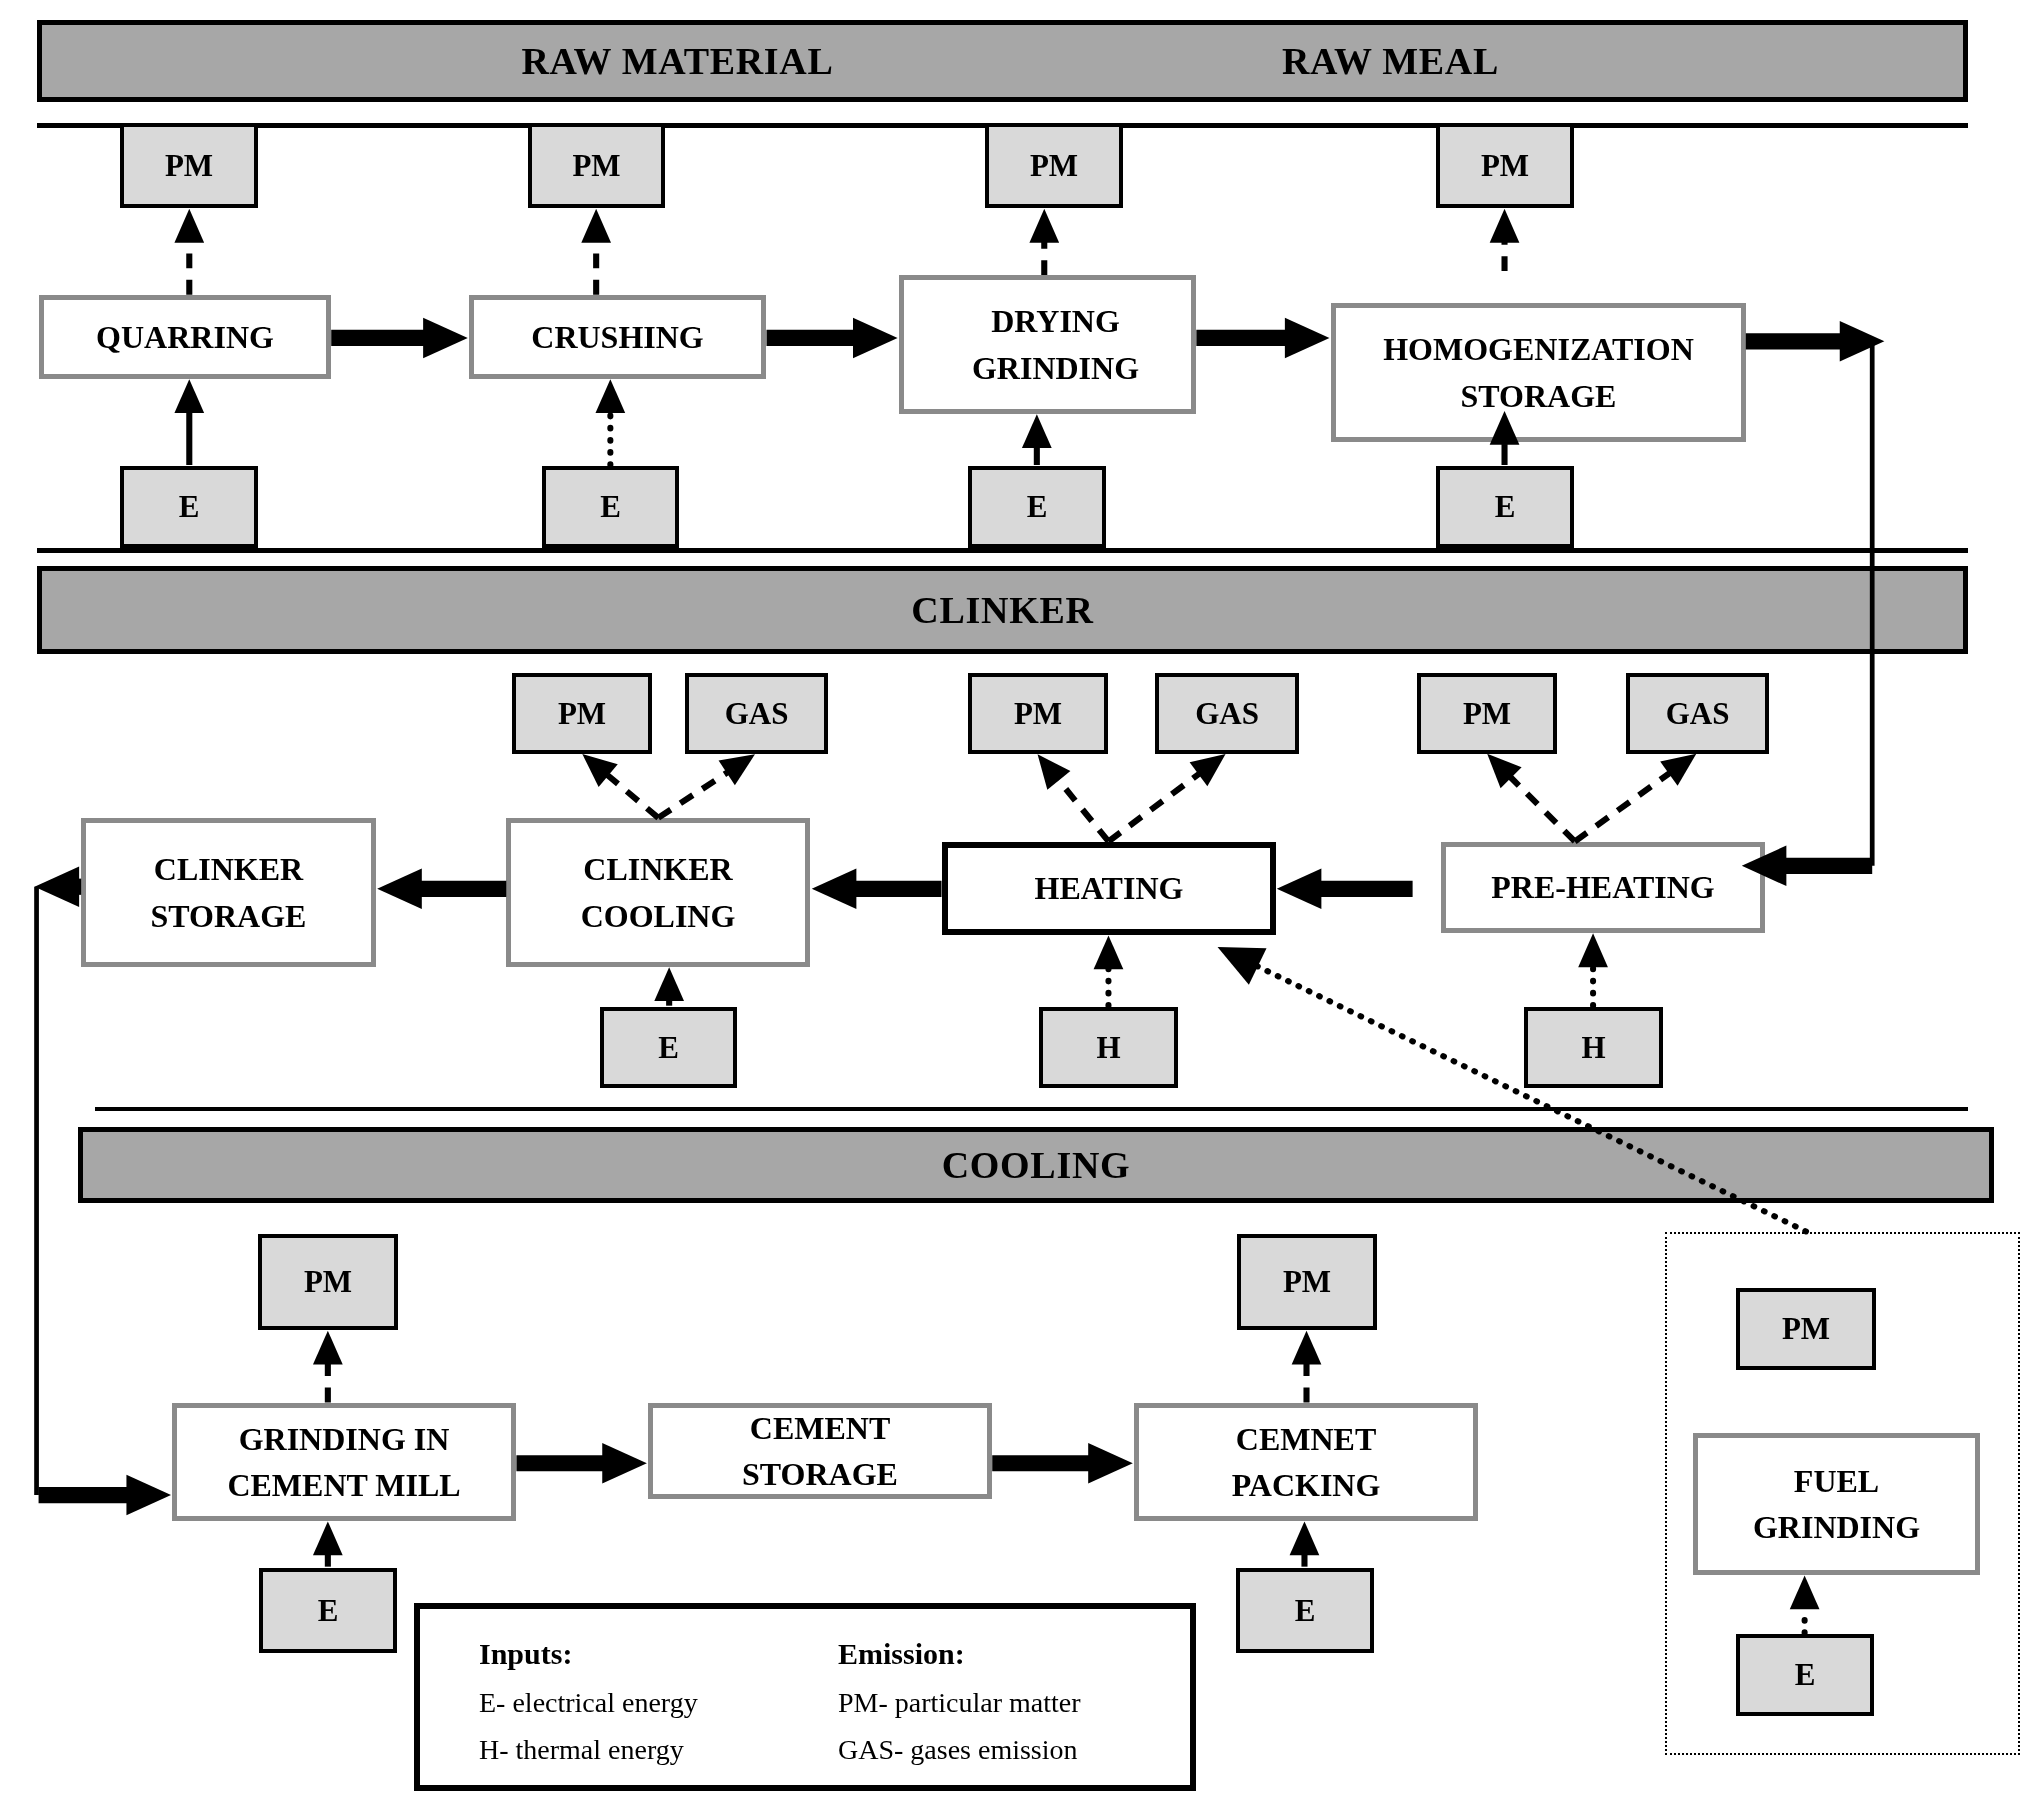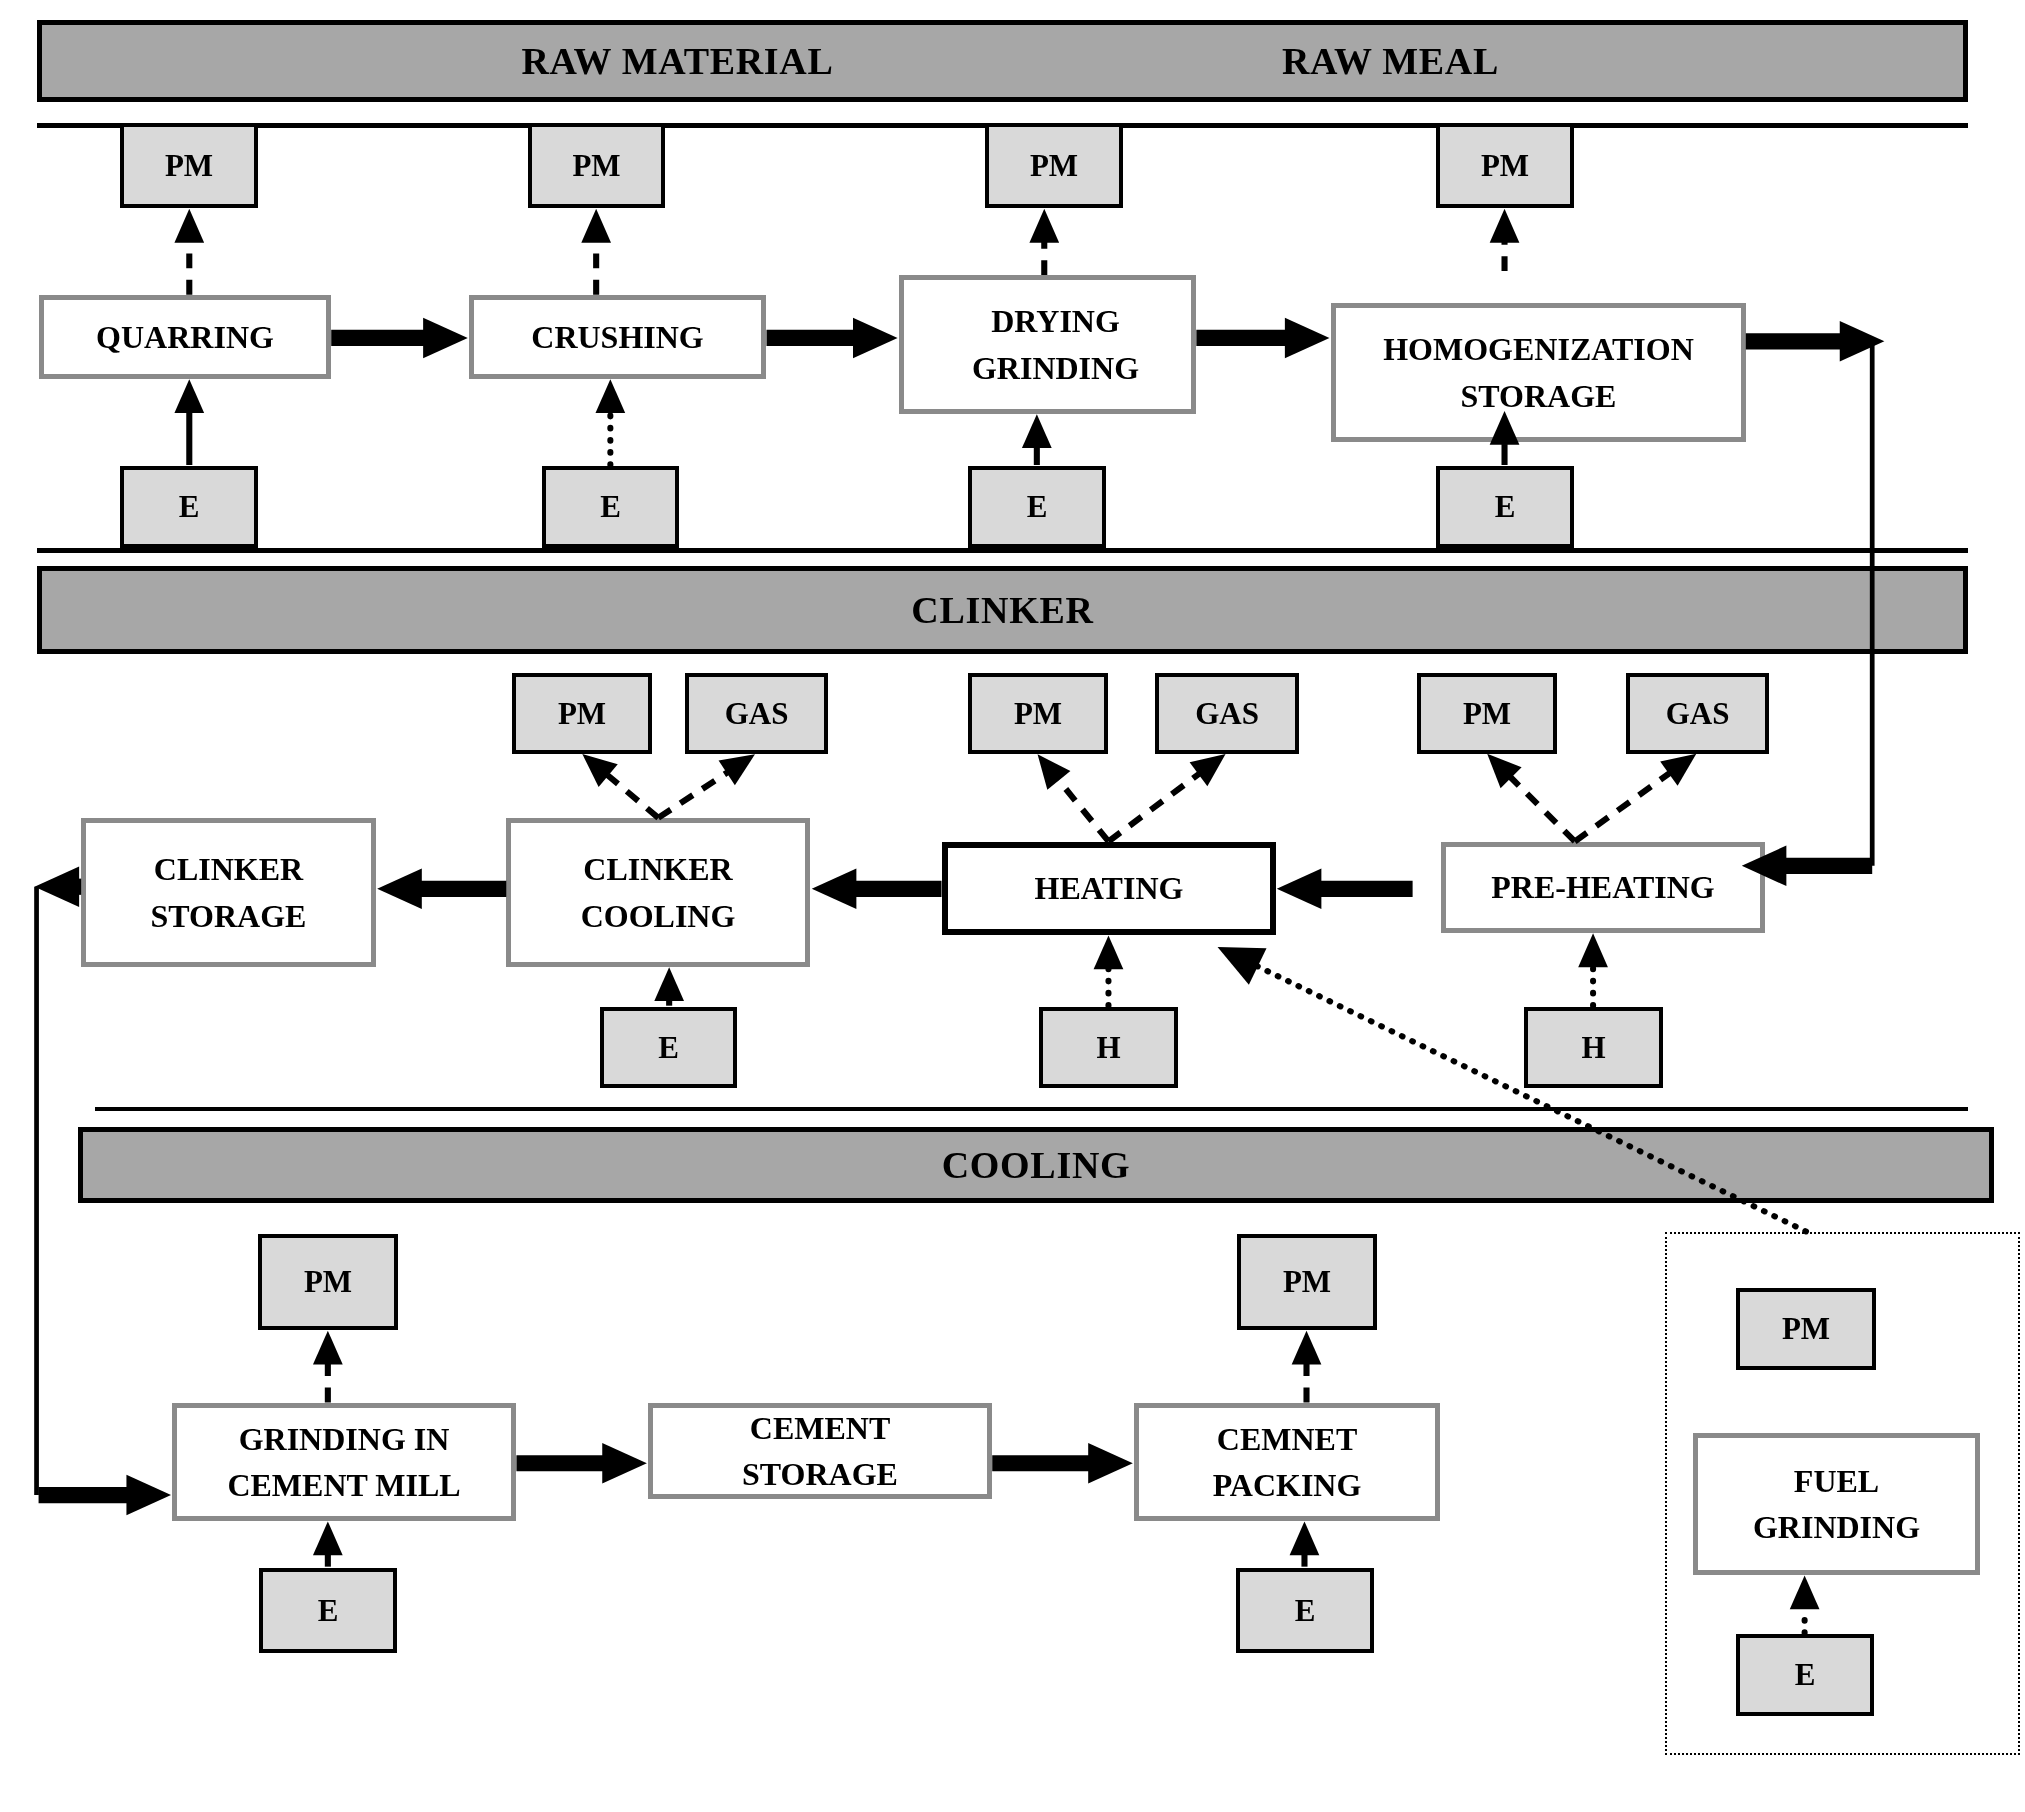--- a/index.html
+++ b/index.html
@@ -157,21 +157,21 @@
   <div class="chip" style="left:1237px;top:1234px;width:140px;height:96px;">
       <span>PM</span>
     </div>
 
   <div class="stage" style="left:172px;top:1403px;width:344px;height:118px;">
       <span class="label" style="max-width:270px;">GRINDING IN CEMENT MILL</span>
     </div>
   <div class="stage" style="left:648px;top:1403px;width:344px;height:96px;">
       <span class="label" style="max-width:203px;">CEMENT STORAGE</span>
     </div>
-  <div class="stage" style="left:1134px;top:1403px;width:306px;height:118px;">
+  <div class="stage" style="left:1134px;top:1403px;width:344px;height:118px;">
       <span class="label" style="max-width:203px;">CEMNET PACKING</span>
     </div>
 
   <div class="chip" style="left:259px;top:1568px;width:138px;height:85px;">
       <span>E</span>
     </div>
   <div class="chip" style="left:1236px;top:1568px;width:138px;height:85px;">
       <span>E</span>
     </div>
 
@@ -179,20 +179,32 @@
   <div class="chip" style="left:1736px;top:1288px;width:140px;height:82px;">
       <span>PM</span>
     </div>
   <div class="stage" style="left:1693px;top:1433px;width:287px;height:142px;">
       <span class="label" style="max-width:203px;">FUEL GRINDING</span>
     </div>
   <div class="chip" style="left:1736px;top:1634px;width:138px;height:82px;">
       <span>E</span>
     </div>
 
+  <div class="legend" style="left:414px;top:1603px;width:782px;height:188px;">
+    <div class="col c1">
+      <p class="ltitle">Inputs:</p>
+      <p class="litem">E- electrical energy</p>
+      <p class="litem">H- thermal energy</p>
+    </div>
+    <div class="col c2">
+      <p class="ltitle">Emission:</p>
+      <p class="litem">PM- particular matter</p>
+      <p class="litem">GAS- gases emission</p>
+    </div>
+  </div>
 
   <svg id="wires" width="2025" height="1812" viewBox="0 0 2996 2681">
     <defs>
       <marker id="mBig" markerWidth="70" markerHeight="64" refX="2" refY="0" orient="auto" markerUnits="userSpaceOnUse" viewBox="-2 -32 70 64">
           <path d="M0,-30 L66,0 L0,30 z" fill="#000"></path>
         </marker>
       <marker id="mMed" markerWidth="56" markerHeight="50" refX="1" refY="0" orient="auto" markerUnits="userSpaceOnUse" viewBox="-1 -25 56 50">
           <path d="M0,-22 L50,0 L0,22 z" fill="#000"></path>
         </marker>
     </defs>

